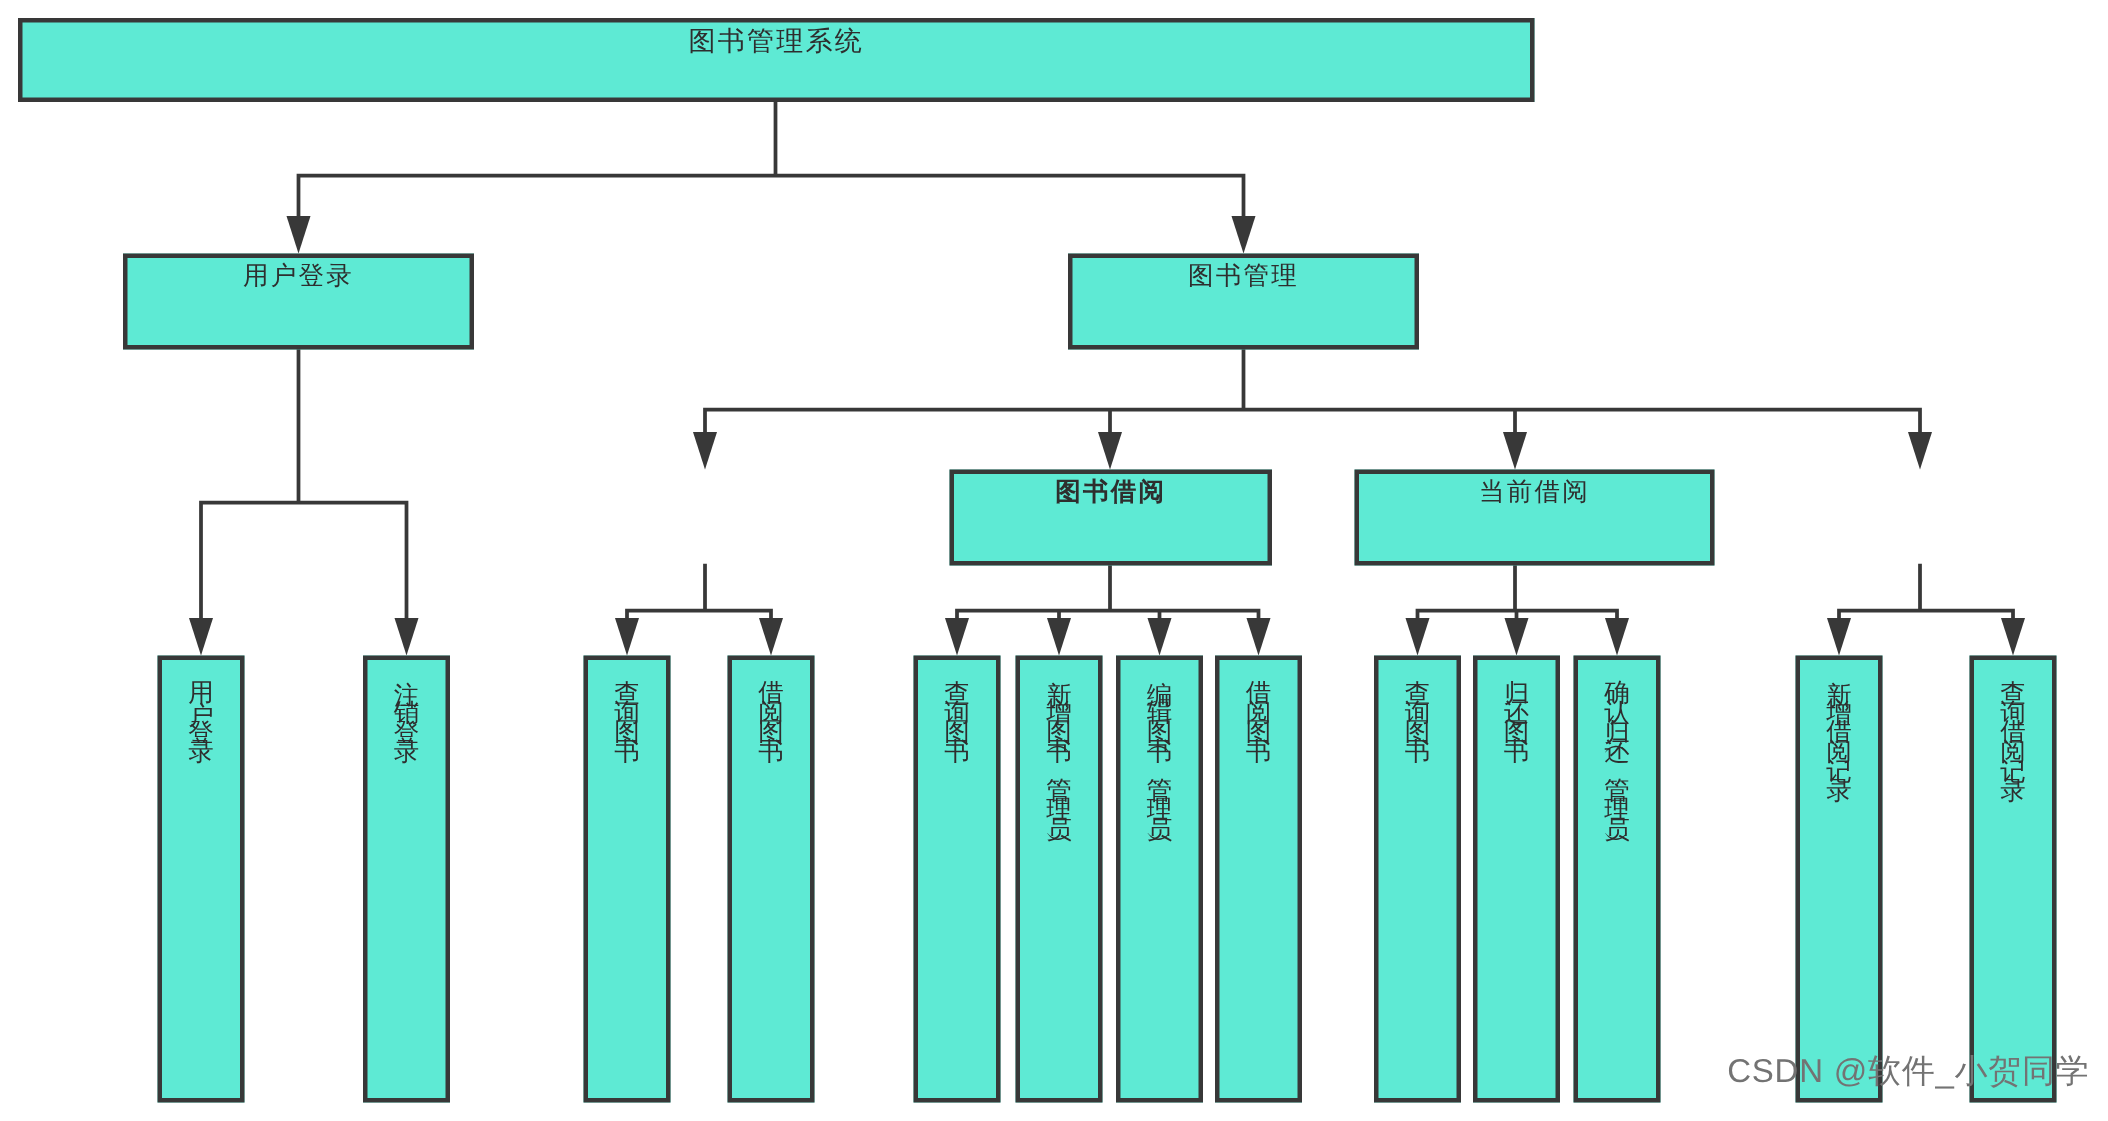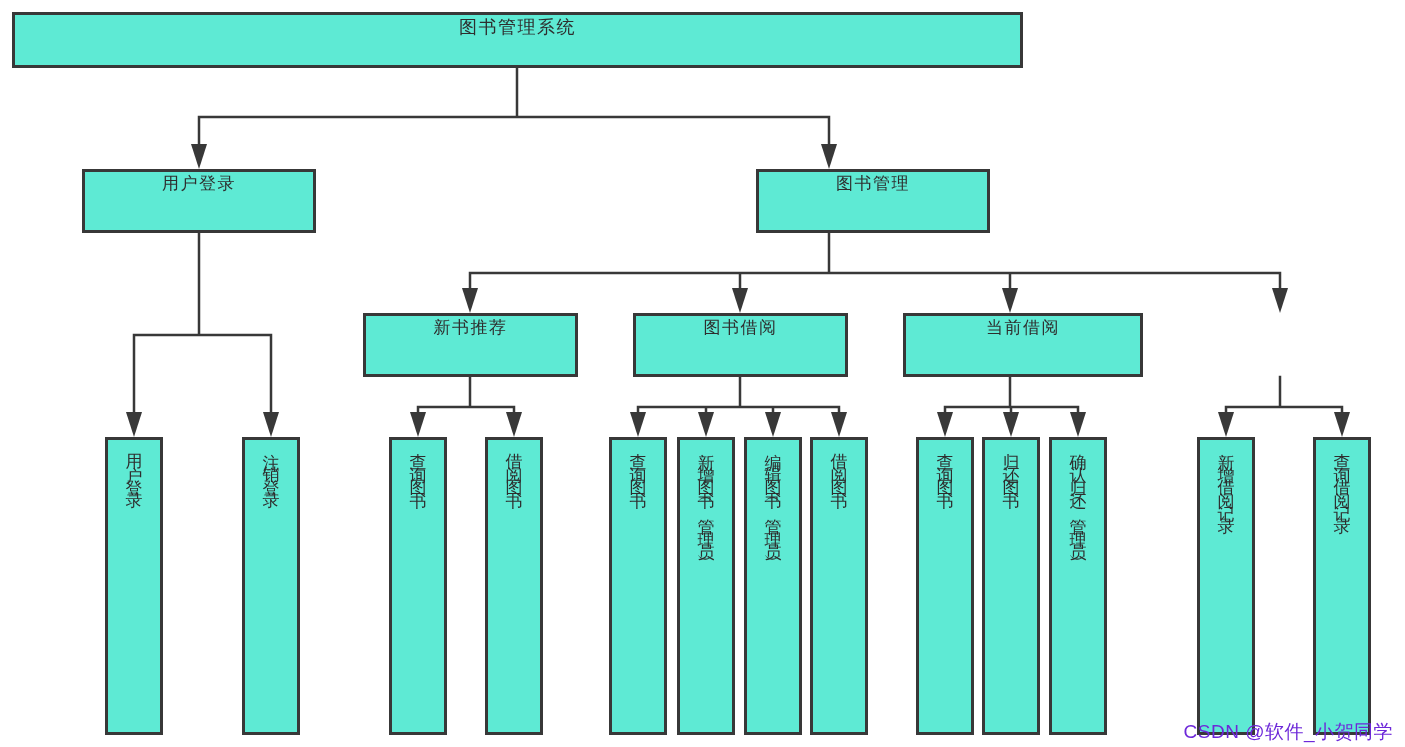--- a/index.html
+++ b/index.html
@@ -31,23 +31,23 @@
     writing-mode:vertical-rl;
     text-orientation:mixed;
     font-size:17px;
     letter-spacing:13px;
     line-height:1;
     white-space:nowrap;
   }
   #watermark{
     position:absolute;
     right:12px;
-    bottom:2px;
-    font-size:19px;
-    color:#6d28d9;
+    bottom:18px;
+    font-size:22px;
+    color:#737373;
     letter-spacing:0.5px;
     z-index:5;
     white-space:nowrap;
   }
 </style>
 </head>
 <body>
 
 <div id="stage">
 
@@ -91,28 +91,25 @@
     </g>
   </svg>
 
   <div class="box root" style="left:12px;top:12px;width:1011px;height:56px;">
     <span class="h-label">图书管理系统</span>
   </div>
 
   <div class="box" style="left:82px;top:169px;width:234px;height:64px;">
     <span class="h-label">用户登录</span>
   </div>
-  <div class="box" style="left:756px;top:169px;width:234px;height:64px;font-family:Liberation Mono, monospace;">
+  <div class="box" style="left:712px;top:169px;width:234px;height:64px;font-family:Liberation Mono, monospace;">
     <span class="h-label">图书管理</span>
   </div>
 
-  <div class="box" style="left:363px;top:313px;width:215px;height:64px;">
-    <span class="h-label">新书推荐</span>
-  </div>
-  <div class="box" style="left:633px;top:313px;width:215px;height:64px;">
+  <div class="box" style="left:633px;top:313px;width:215px;height:64px;font-weight:bold;">
     <span class="h-label">图书借阅</span>
   </div>
   <div class="box" style="left:903px;top:313px;width:240px;height:64px;">
     <span class="h-label">当前借阅</span>
   </div>
 
   <div class="box" style="left:105px;top:437px;width:58px;height:298px;">
     <span class="v-label">用户登录</span>
   </div>
   <div class="box" style="left:242px;top:437px;width:58px;height:298px;">

